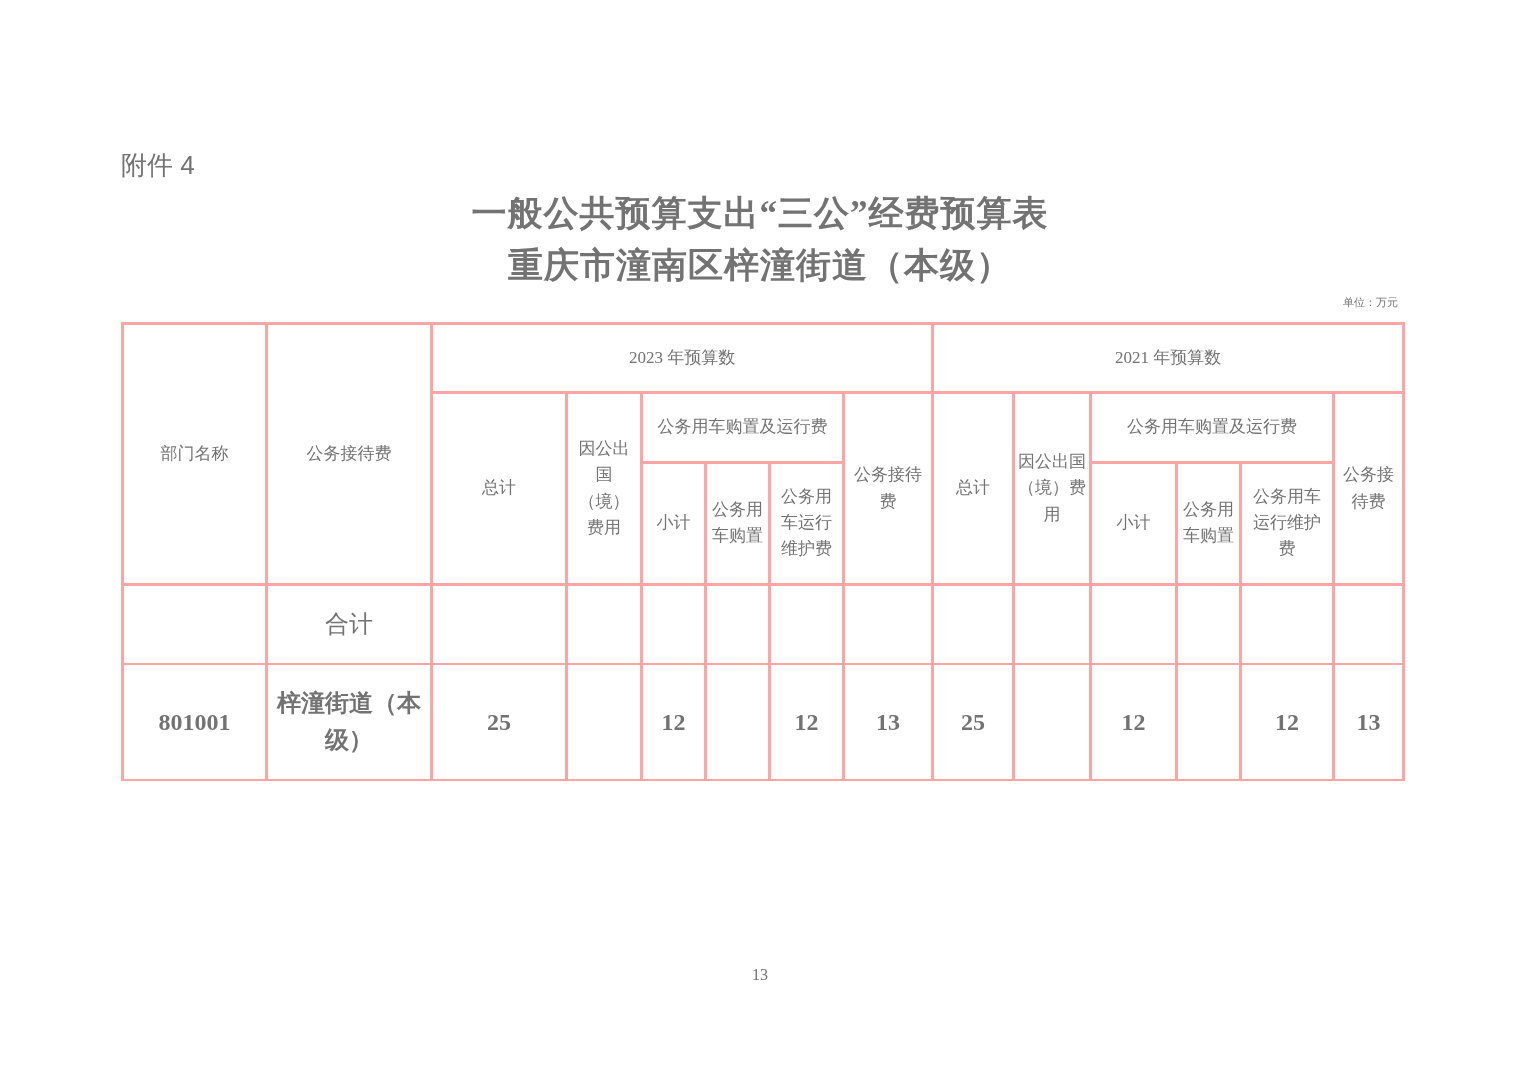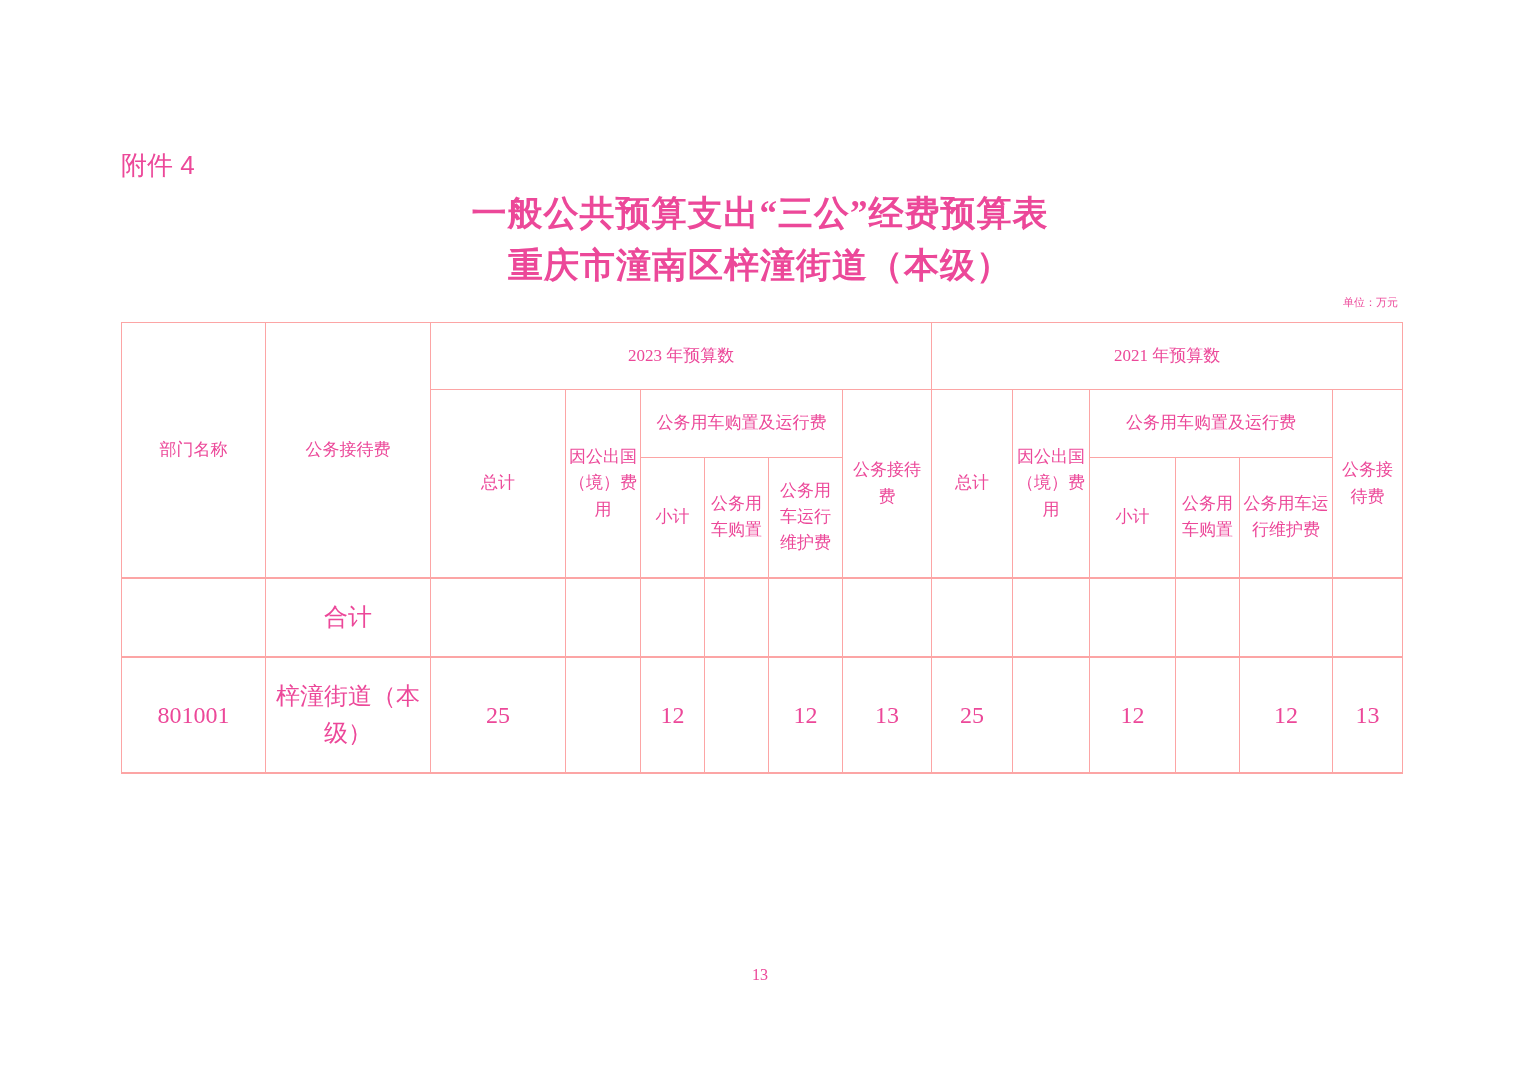--- a/index.html
+++ b/index.html
@@ -5,21 +5,21 @@
   html, body {
     margin: 0;
     padding: 0;
     background: #ffffff;
   }
   .page {
     position: relative;
     width: 1520px;
     height: 1074px;
     background: #ffffff;
-    color: #ec4899;
+    color: #737373;
     font-family: "Liberation Serif", "DejaVu Serif", serif;
     overflow: hidden;
   }
   .attachment {
     position: absolute;
     left: 121px;
     top: 150px;
     font-size: 26px;
     line-height: 1.2;
     font-family: "Liberation Sans", "DejaVu Sans", sans-serif;
@@ -43,34 +43,34 @@
   }
   table.budget {
     position: absolute;
     left: 121px;
     top: 322px;
     border-collapse: collapse;
     table-layout: fixed;
     width: 1281px;
   }
   table.budget td {
-    border: 1px solid #fca5a5;
+    border: 3px solid #fca5a5;
     text-align: center;
     vertical-align: middle;
     font-size: 17px;
     line-height: 1.55;
     padding: 20px 3px;
     overflow: hidden;
     word-break: normal;
   }
   tr.hr1 { height: 61px; }
   tr.hr2 { height: 65px; }
   tr.hr3 { height: 97px; }
   tr.br1 { height: 62px; }
-  tr.br2 { height: 61px; }
+  tr.br2 { height: 61px; font-weight: bold; }
   table.budget tbody td {
     border-top-width: 2px;
     border-bottom-width: 2px;
     font-size: 24px;
   }
   td.c-num {
     text-align: right;
     padding-right: 8px;
     margin-top: 40px;
   }

